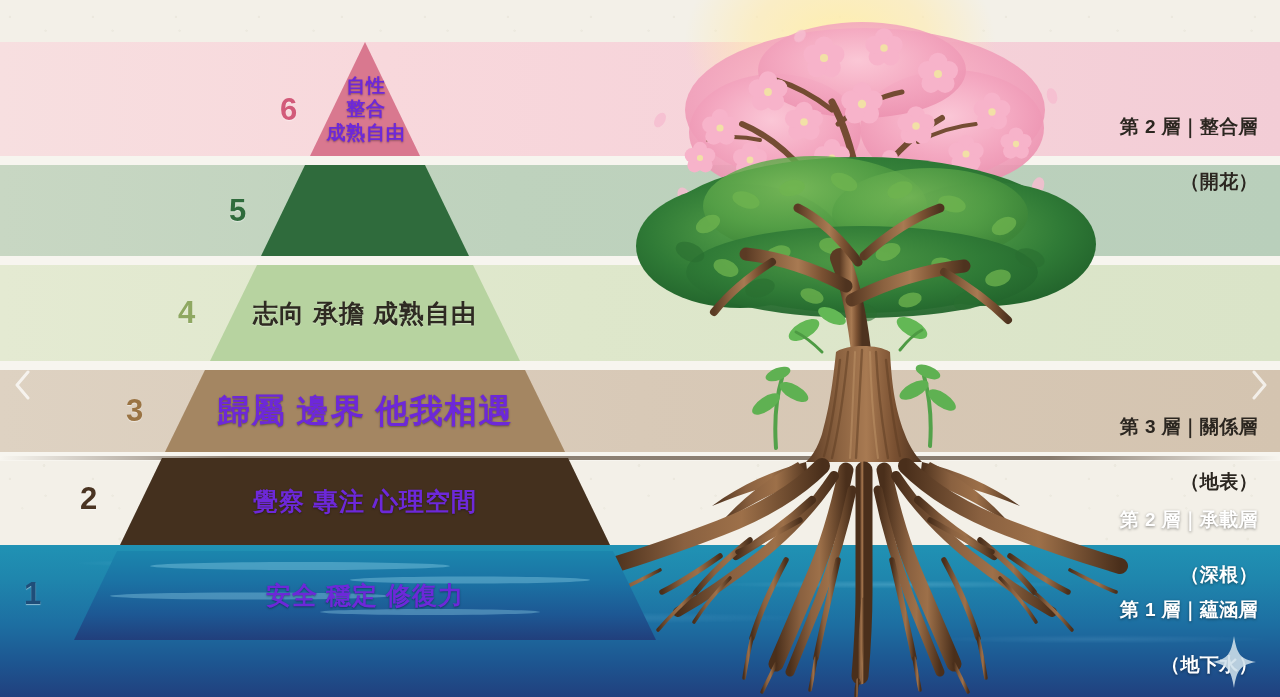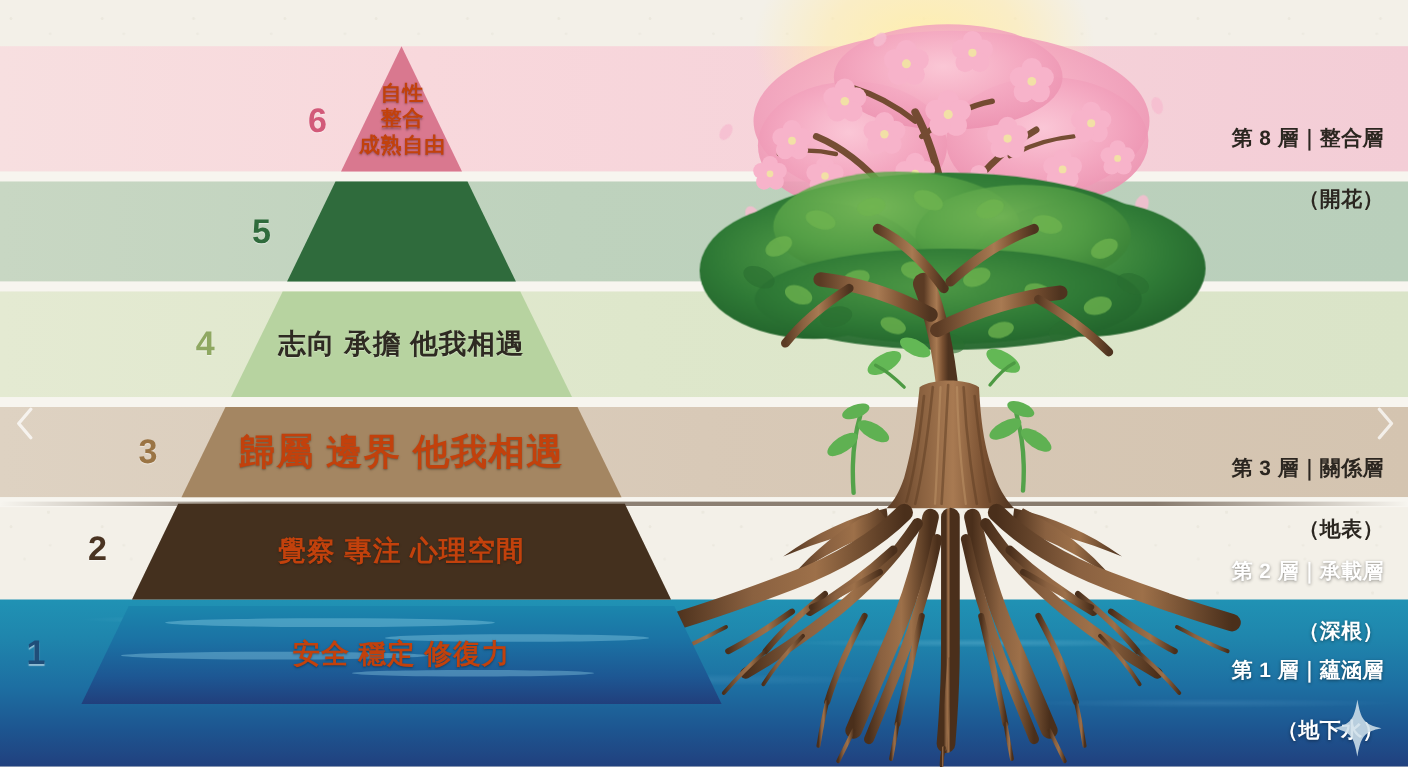--- a/index.html
+++ b/index.html
@@ -42,21 +42,21 @@
   }
 
   
   .pyramid{position:absolute;left:0;top:0;width:700px;height:697px;}
   .tier{position:absolute;display:flex;align-items:center;justify-content:center;}
   .tier .tier-text{
     position:relative;z-index:3;text-align:center;
     font-weight:700;letter-spacing:.04em;line-height:1.24;
     white-space:pre-line;
   }
-  .tier.light .tier-text{color:#c2410c;text-shadow:0 1px 2px rgba(0,0,0,.35);}
+  .tier.light .tier-text{color:#6d28d9;text-shadow:0 1px 2px rgba(0,0,0,.35);}
   .tier.dark  .tier-text{color:#2e2a22;text-shadow:0 1px 1px rgba(255,255,255,.35);}
 
   .num{
     position:absolute;z-index:4;
     font-size:31px;font-weight:700;line-height:1;
     text-shadow:0 1px 1px rgba(255,255,255,.5);
   }
 
   
   .tree{position:absolute;left:600px;top:0;width:560px;height:697px;}
@@ -483,42 +483,42 @@
         <ellipse cx="430" cy="612" rx="110" ry="3"></ellipse>
       </g>
     </svg>
 
     <div class="tier light" style="left:300px;top:62px;width:132px;height:94px;">
       <div class="tier-text" style="font-size:19px;">自性
 整合
 成熟自由</div>
     </div>
     <div class="tier dark" style="left:210px;top:265px;width:310px;height:96px;">
-      <div class="tier-text" style="font-size:25px;">志向 承擔 他我相遇</div>
+      <div class="tier-text" style="font-size:25px;">志向 承擔 成熟自由</div>
     </div>
     <div class="tier light" style="left:165px;top:370px;width:400px;height:82px;">
       <div class="tier-text" style="font-size:33px;">歸屬 邊界 他我相遇</div>
     </div>
     <div class="tier light" style="left:120px;top:458px;width:490px;height:87px;">
       <div class="tier-text" style="font-size:25px;">覺察 專注 心理空間</div>
     </div>
     <div class="tier light" style="left:74px;top:551px;width:582px;height:89px;">
       <div class="tier-text" style="font-size:25px;text-align:center;">安全 穩定 修復力</div>
     </div>
 
     <div class="num" style="left:280px;top:94px;color:#d25a79;">6</div>
     <div class="num" style="left:229px;top:195px;color:#2f6b3c;">5</div>
     <div class="num" style="left:178px;top:297px;color:#8fa862;">4</div>
     <div class="num" style="left:126px;top:395px;color:#9a7444;">3</div>
     <div class="num" style="left:80px;top:483px;color:#4a3422;">2</div>
     <div class="num" style="left:24px;top:578px;color:#1f4e79;">1</div>
   </div>
 
   <div class="caption on-light" style="top:85px;">
-    <div>第 8 層｜整合層</div>
+    <div>第 2 層｜整合層</div>
     <div>（開花）</div>
   </div>
 
 
   <div class="caption on-light" style="top:286px;">
   </div>
 
   <div class="caption on-light" style="top:385px;">
     <div>第 3 層｜關係層</div>
     <div>（地表）</div>

